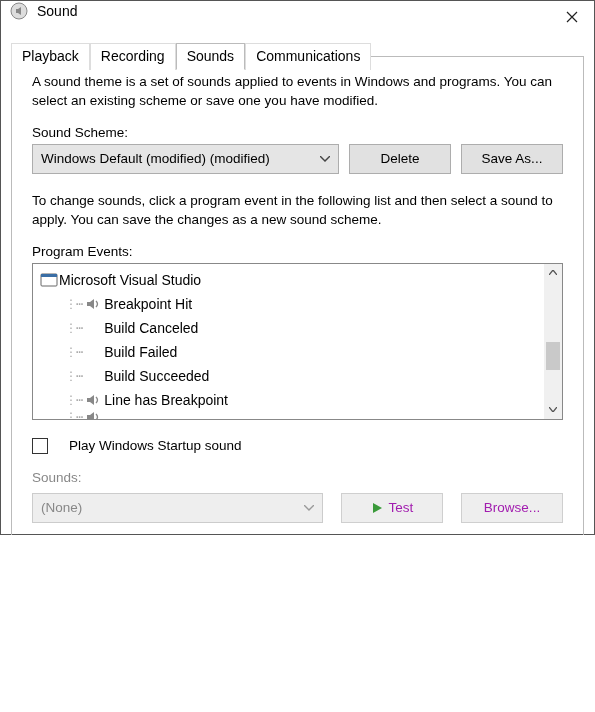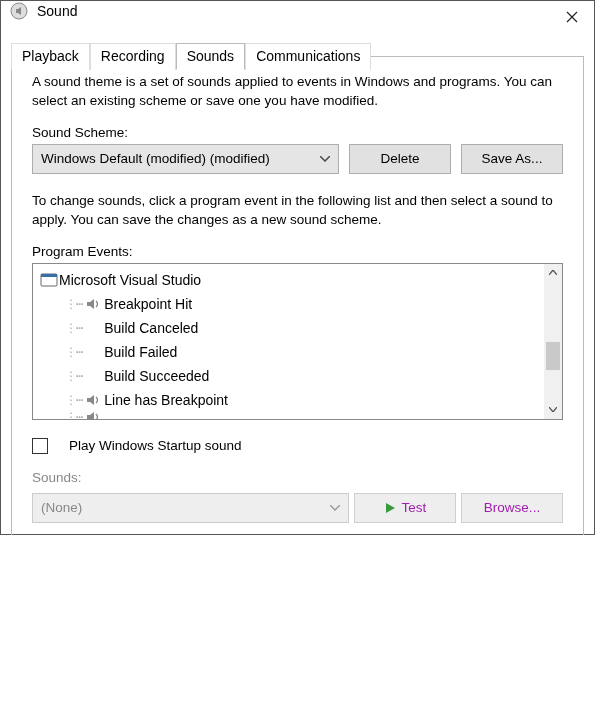--- a/index.html
+++ b/index.html
@@ -191,21 +191,21 @@
   }
   .chk {
     width: 16px;
     height: 16px;
     border: 1px solid #333;
     box-sizing: border-box;
   }
   .sounds-label { color: #888; margin-bottom: 8px; }
   .sounds-row {
     display: flex;
-    gap: 5px;
+    gap: 18px;
   }
   .test-btn {
     display: inline-flex;
     align-items: center;
     gap: 6px;
   }
   .footer {
     height: 54px;
     display: flex;
     align-items: center;

